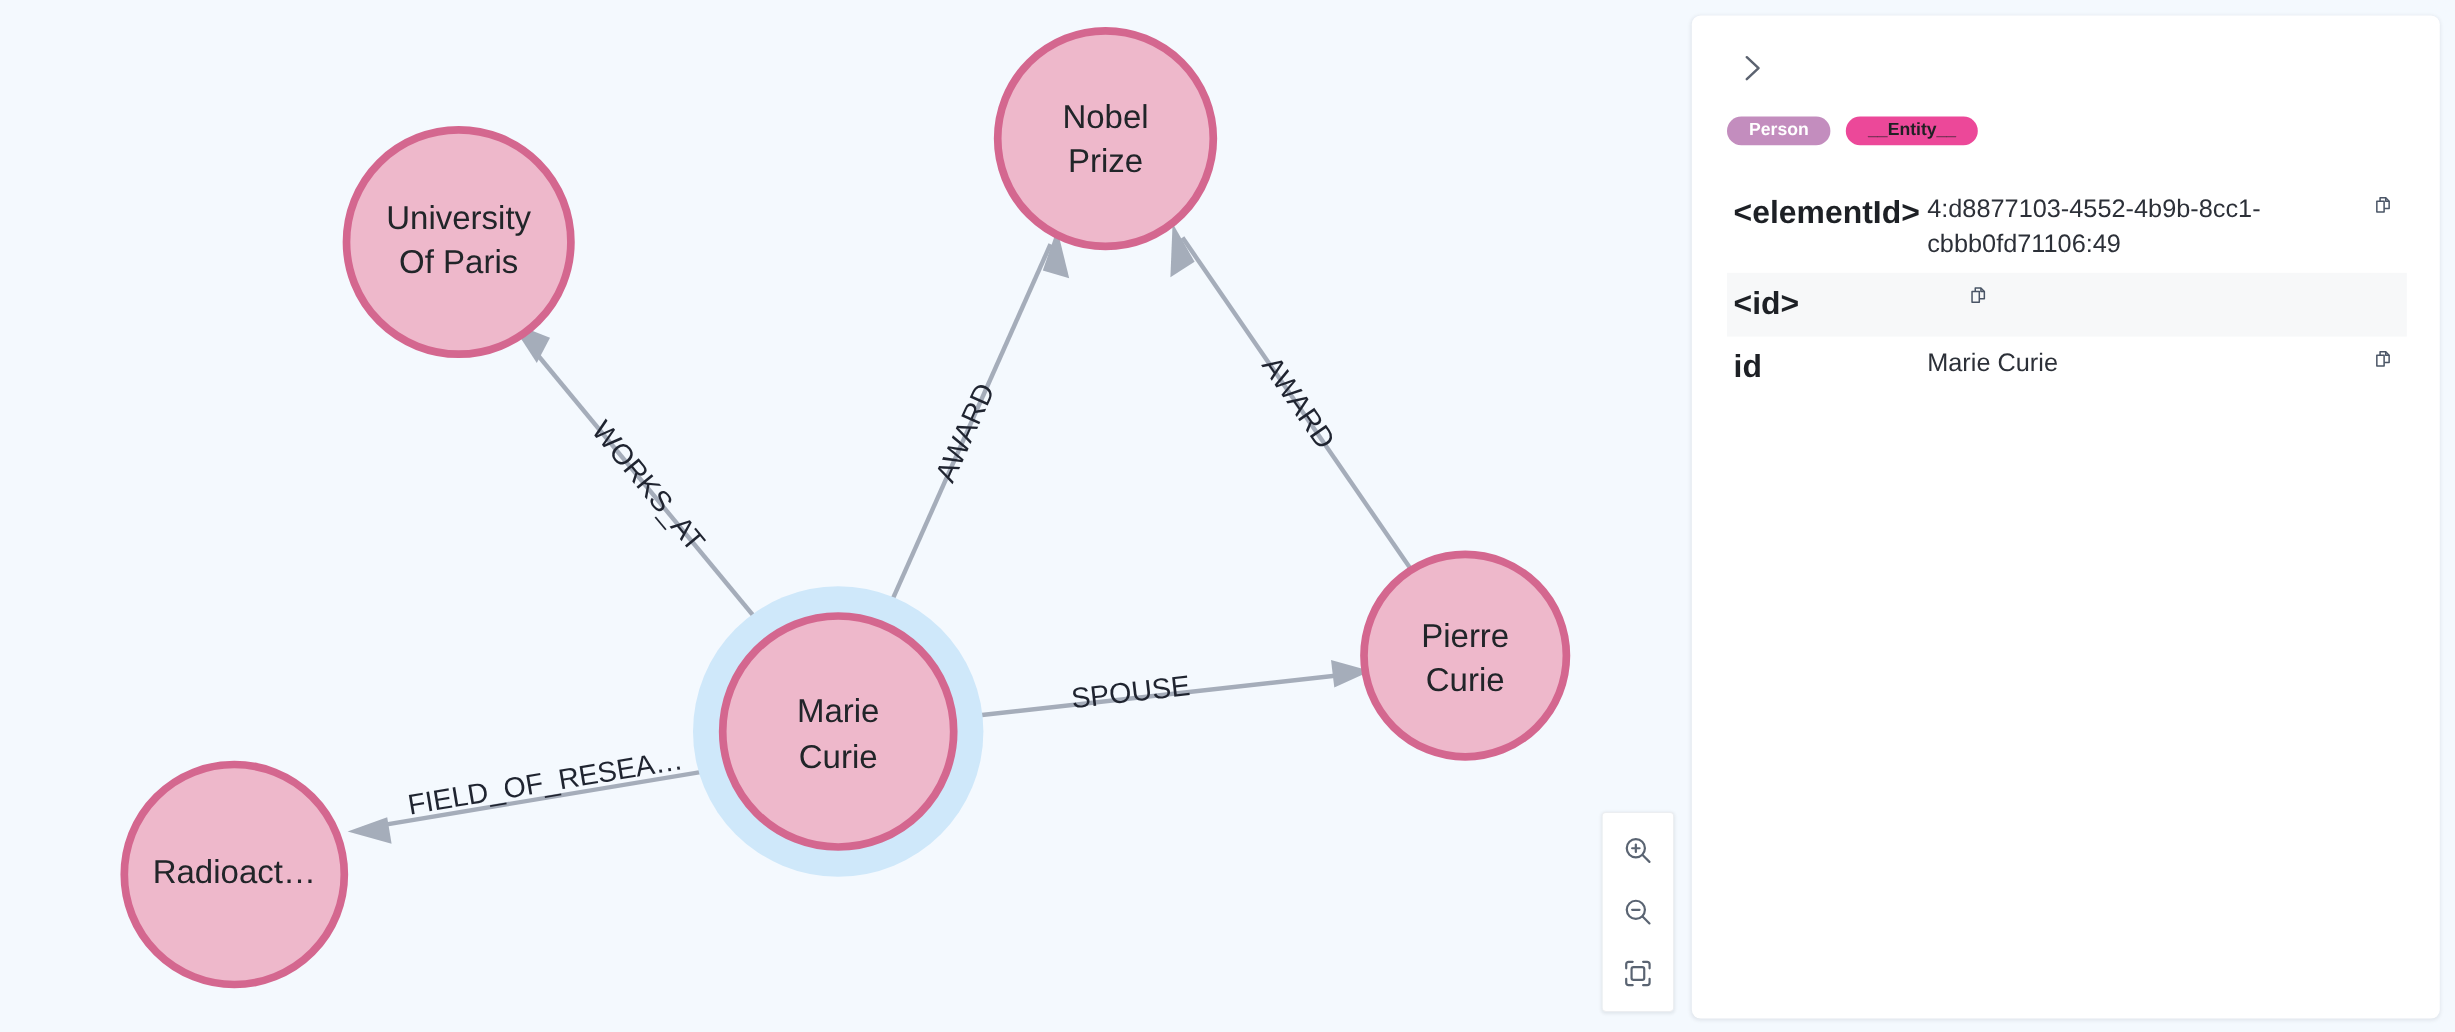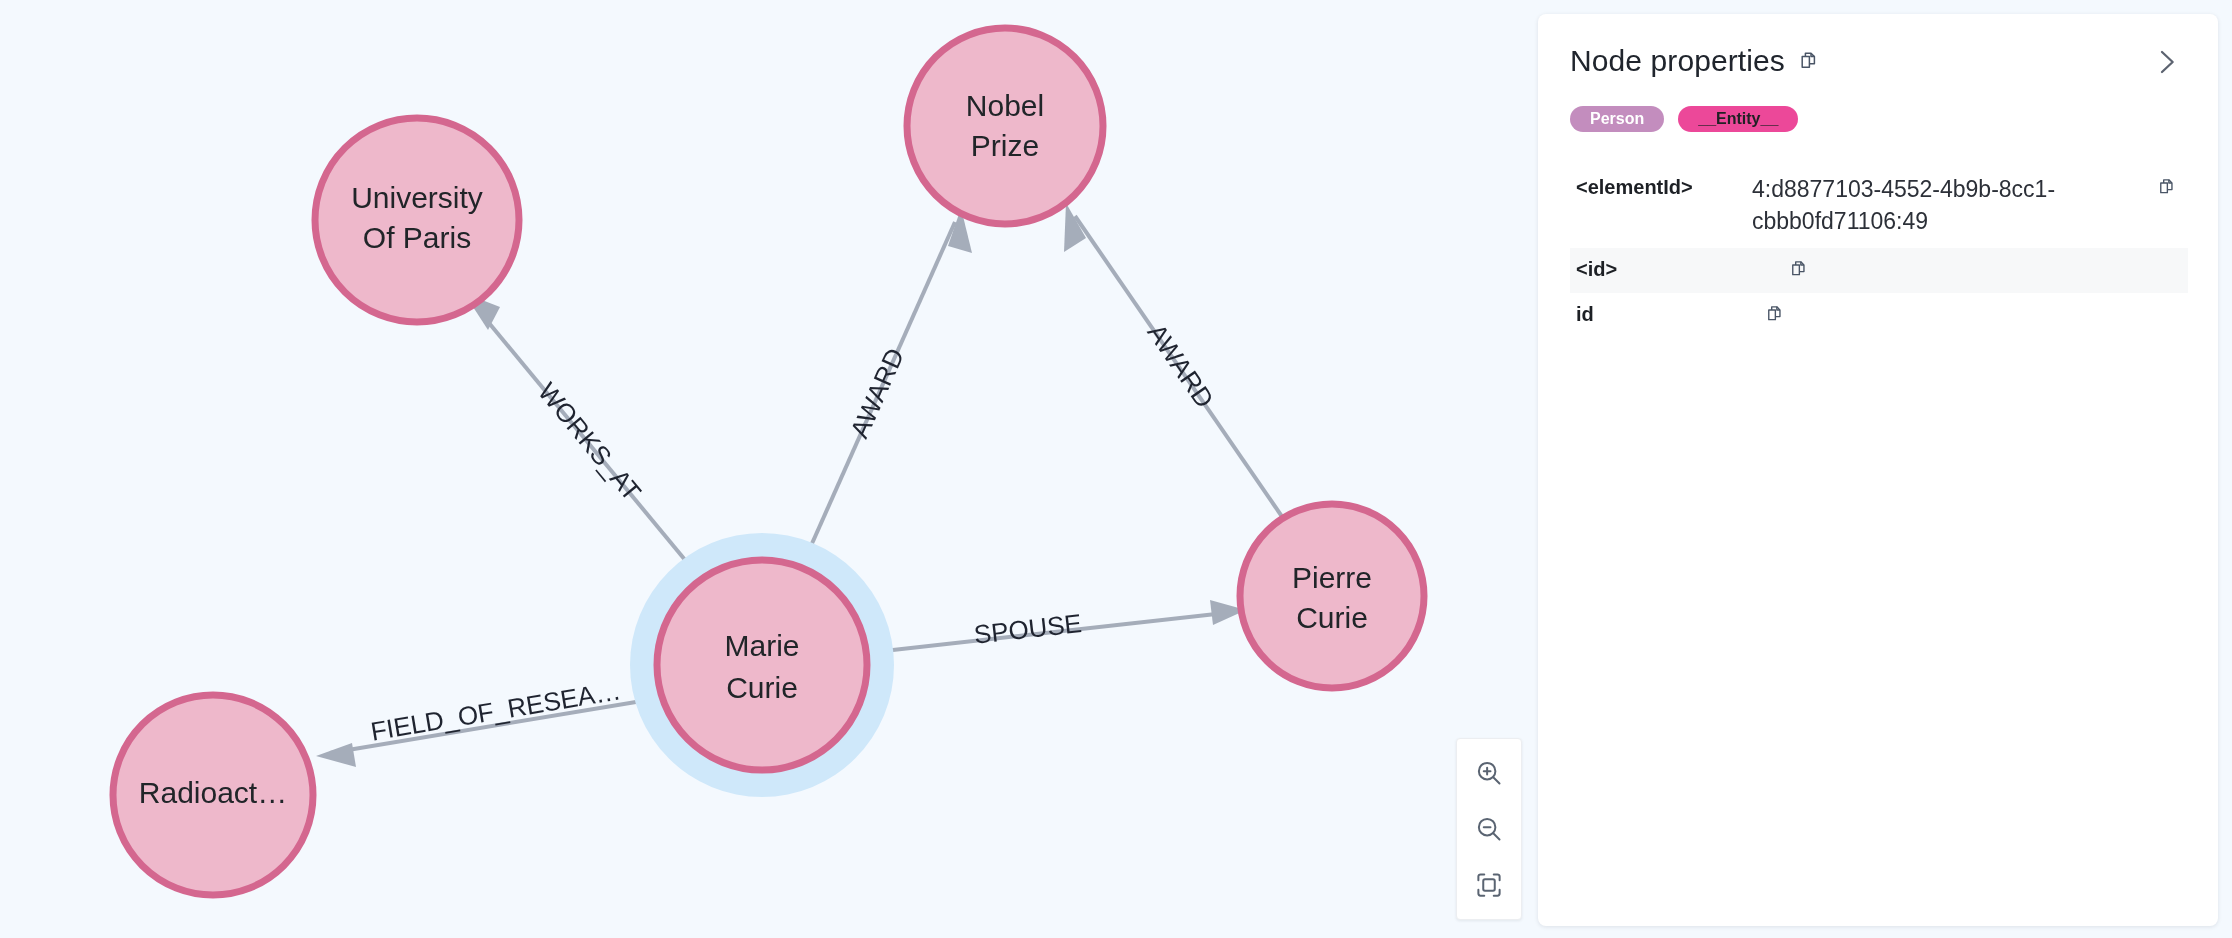--- a/index.html
+++ b/index.html
@@ -89,21 +89,21 @@
 
   #props-table { width: 100%; }
   .prop-row {
     display: flex; align-items: flex-start;
     padding: 8px 10px 10px 6px;
     min-height: 44px;
   }
   .prop-row.striped { background: #f7f8f9; gap: 24px; }
   .prop-key {
     width: 176px; flex: 0 0 176px;
-    font-size: 20px; font-weight: 700; color: #1d2025;
+    font-size: 29px; font-weight: 700; color: #1d2025;
     line-height: 1.38;
   }
   .prop-val {
     flex: 1 1 auto;
     font-size: 23px; color: #2c3038;
     line-height: 1.38;
     word-break: break-word;
     padding-right: 18px;
   }
   .prop-copy { flex: 0 0 34px; display: flex; justify-content: flex-end;
@@ -202,30 +202,20 @@
         <path d="M20.5 15.8v3a1.7 1.7 0 0 1-1.7 1.7h-3"></path>
         <path d="M8.2 20.5h-3a1.7 1.7 0 0 1-1.7-1.7v-3"></path>
         <rect x="7.4" y="7.4" width="9.2" height="9.2" rx="1.4"></rect>
       </svg>
     </div>
   </div>
 
   <div id="props-panel">
 
     <div id="panel-header">
-      <div id="panel-title-wrap">
-        <span id="panel-title">Node properties</span>
-        <span id="panel-copy-icon">
-          <svg width="24" height="24" viewBox="0 0 24 24" fill="none" stroke="#4a5566" stroke-width="1.5" stroke-linejoin="round">
-            <path d="M5.2 7.6h7.2v10.6H5.2z"></path>
-            <path d="M8.4 7.6V4.2h5.6l3.4 3.4v7.2h-4.9"></path>
-            <path d="M14 4.2v3.4h3.4"></path>
-          </svg>
-        </span>
-      </div>
       <div id="panel-collapse">
         <svg width="32" height="32" viewBox="0 0 24 24" fill="none" stroke="#5c6370" stroke-width="1.7" stroke-linecap="round" stroke-linejoin="round">
           <polyline points="9,4.5 17,12 9,19.5"></polyline>
         </svg>
       </div>
     </div>
 
     <div id="labels-row">
       <span class="label-chip chip-person">Person</span>
       <span class="label-chip chip-entity">__Entity__</span>
@@ -251,20 +241,21 @@
           <svg width="22" height="22" viewBox="0 0 24 24" fill="none" stroke="#4a5566" stroke-width="1.5" stroke-linejoin="round">
             <path d="M5.2 7.6h7.2v10.6H5.2z"></path>
             <path d="M8.4 7.6V4.2h5.6l3.4 3.4v7.2h-4.9"></path>
             <path d="M14 4.2v3.4h3.4"></path>
           </svg>
         </div>
       </div>
 
       <div class="prop-row">
         <div class="prop-key">id</div>
+        <div class="prop-val">Marie Curie</div>
         <div class="prop-copy">
           <svg width="22" height="22" viewBox="0 0 24 24" fill="none" stroke="#4a5566" stroke-width="1.5" stroke-linejoin="round">
             <path d="M5.2 7.6h7.2v10.6H5.2z"></path>
             <path d="M8.4 7.6V4.2h5.6l3.4 3.4v7.2h-4.9"></path>
             <path d="M14 4.2v3.4h3.4"></path>
           </svg>
         </div>
       </div>
 
     </div>

